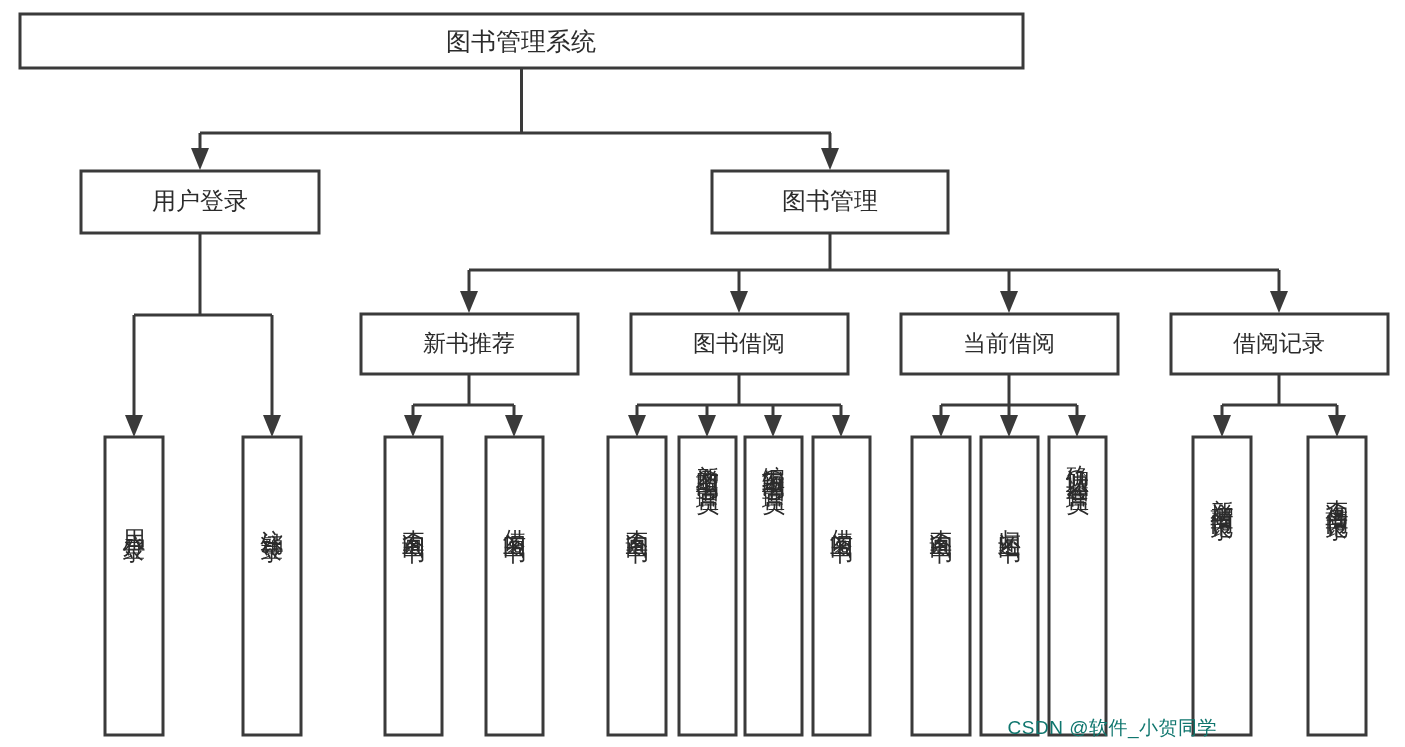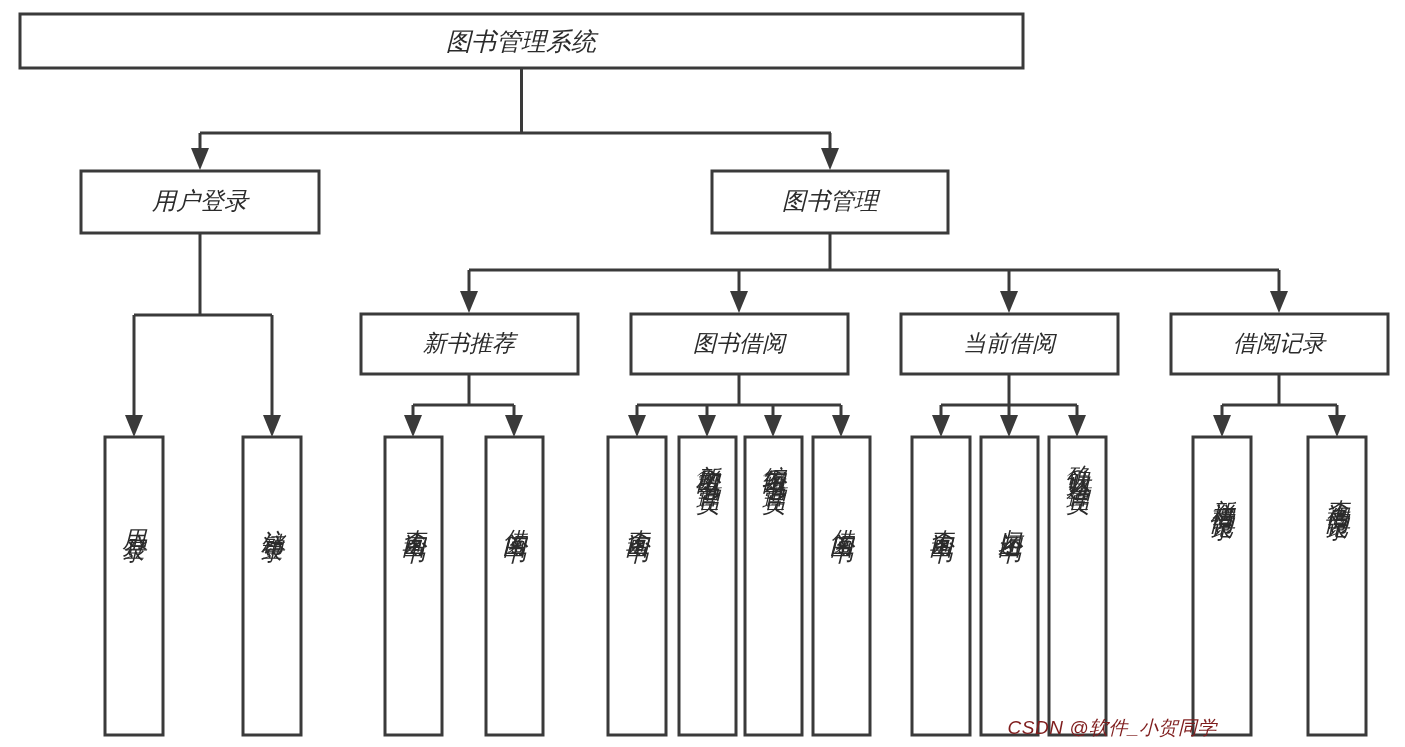--- a/index.html
+++ b/index.html
@@ -2,21 +2,21 @@
 <html><head>
 <meta charset="utf-8">
 <title>图书管理系统</title>
 <style>
   html,body{margin:0;padding:0;background:#ffffff;}
   body{
     width:1405px;height:747px;overflow:hidden;
     font-family:"Liberation Sans","DejaVu Sans",sans-serif;
     -webkit-font-smoothing:antialiased;
   }
-  #diagram-root{position:relative;width:1225px;height:747px;background:#fff;font-style:italic;}
+  #diagram-root{position:relative;width:1225px;height:747px;background:#fff;}
   svg#flow{position:absolute;left:0;top:0;width:1405px;height:747px;display:block;}
 
   .box-rect{fill:#ffffff;stroke:#3a3a3a;stroke-width:3;}
   .conn{stroke:#3a3a3a;stroke-width:3;fill:none;stroke-linecap:butt;}
   .arrowhead{fill:#3a3a3a;stroke:none;}
 
   .box-label{
     font-family:"Liberation Sans","DejaVu Sans",sans-serif;
     fill:#2b2b2b;
     text-anchor:middle;
@@ -41,21 +41,21 @@
     line-height:1;
     letter-spacing:4px;
     color:#2b2b2b;
     white-space:nowrap;
   }
   .watermark{
     position:absolute;
     right:8px;bottom:6px;
     font-family:"Liberation Sans","DejaVu Sans",sans-serif;
     font-size:19px;
-    color:#7f1d1d;
+    color:#0f766e;
     letter-spacing:0.5px;
     white-space:nowrap;
     pointer-events:none;
     text-align:center;
   }
 </style>
 </head>
 <body>
 
 <div id="diagram-root">

